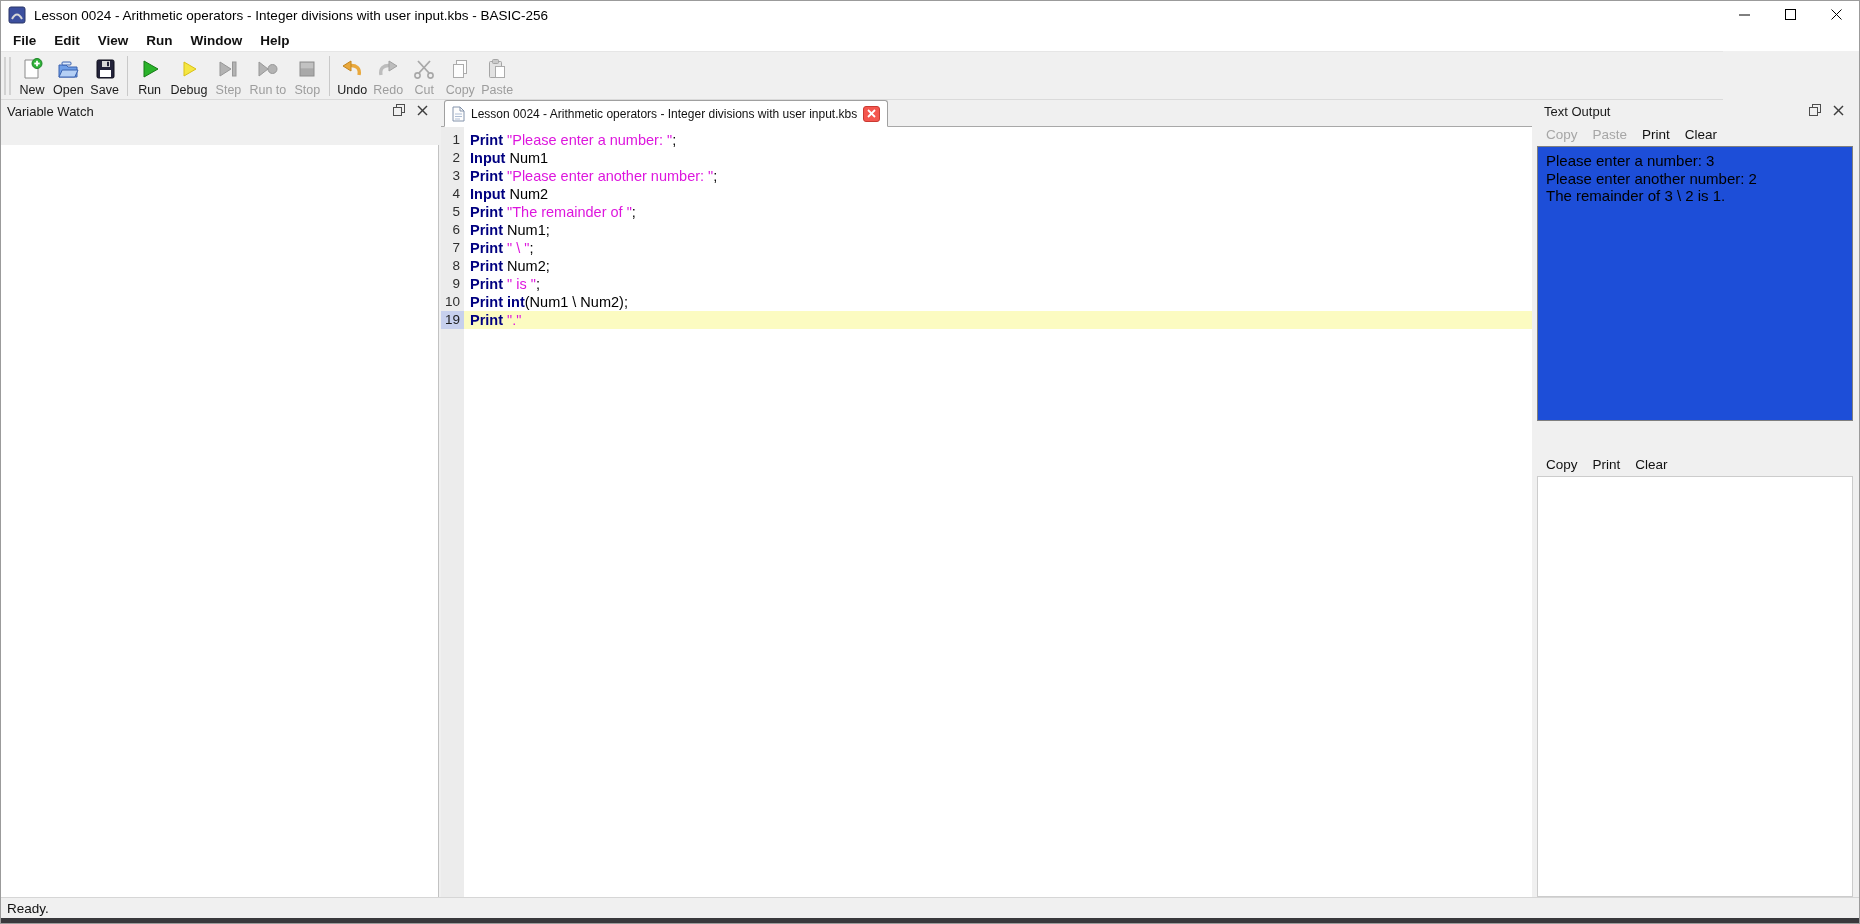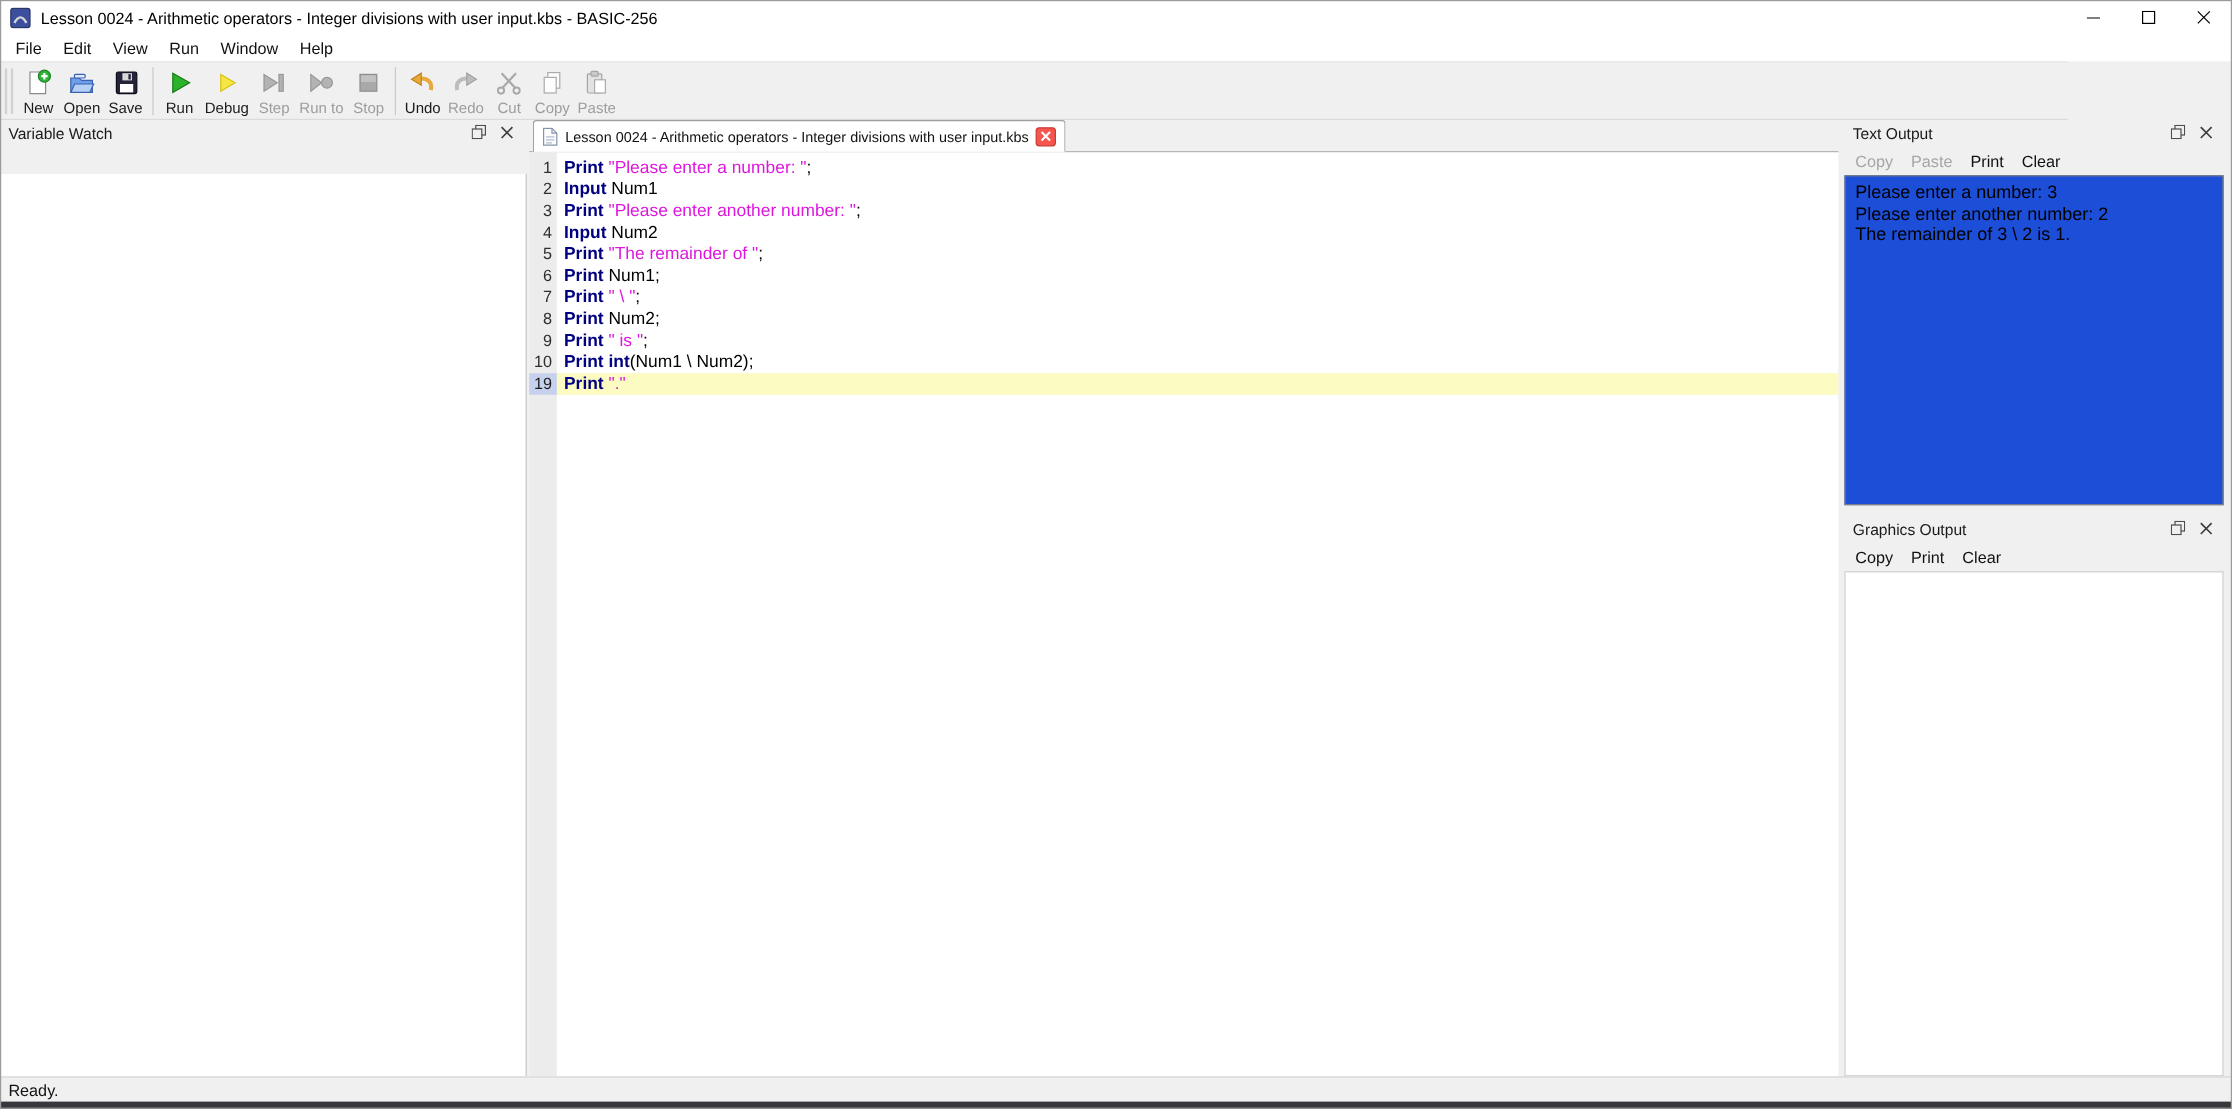--- a/index.html
+++ b/index.html
@@ -7,21 +7,21 @@
   body { font-family:"Liberation Sans", sans-serif; background:#f0f0f0; position:relative; color:#000; }
 
   
   .titlebar { position:absolute; left:0; top:0; width:1860px; height:30px; background:#ffffff; display:flex; align-items:center; }
   .app-icon { margin-left:8px; width:18px; height:18px; flex:none; }
   .title-text { margin-left:8px; font-size:13.5px; color:#000; }
   .win-controls { position:absolute; right:0; top:0; height:30px; display:flex; }
   .win-btn { width:46px; height:30px; display:flex; align-items:center; justify-content:center; }
 
   
-  .menubar { position:absolute; left:0; top:30px; width:1860px; height:21px; background:#ffffff; display:flex; align-items:center; padding-left:4px; }
+  .menubar { position:absolute; left:0; top:30px; width:1860px; height:21px; background:#ffffff; display:flex; align-items:center; padding-left:4px;font-weight:bold; }
   .menu-item { font-size:13.5px; padding:2px 9px; color:#111; }
 
   
   .toolbar { position:absolute; left:0; top:51px; width:1723px; height:49px; background:#f0f0f0; border-top:1px solid #e6e6e6; border-bottom:1px solid #dadada; display:flex; align-items:flex-start; padding:3px 0 0 2px; }
   .tb-grip { width:7px; height:38px; margin:2px 3px 0 2px; border-left:2px solid #d2d2d2; border-right:2px solid #d2d2d2; }
   .tbtn { display:flex; flex-direction:column; align-items:center; min-width:36px; padding:1px 3px 0 3px; }
   .tbtn .ticon { width:26px; height:26px; display:flex; align-items:center; justify-content:center; }
   .tbtn .tlabel { font-size:12.5px; margin-top:1px; color:#1a1a1a; white-space:nowrap; }
   .tbtn.disabled .tlabel { color:#9d9d9d; }
   .tb-sep { width:1px; height:40px; background:#c9c9c9; margin:1px 4px 0 4px; }
@@ -367,33 +367,20 @@
       <span class="pbtn">Clear</span>
     </div>
     <div class="to-box">
       <div>Please enter a number: 3</div>
       <div>Please enter another number: 2</div>
       <div>The remainder of 3 \ 2 is 1.</div>
     </div>
   </div>
 
   <div class="right-panel go-panel">
-    <div class="panel-titlebar">
-      <span class="panel-title">Graphics Output</span>
-      <span class="panel-icons">
-        <svg width="12" height="12" viewBox="0 0 12 12">
-          <rect x="3.5" y="0.5" width="8" height="8" fill="#f0f0f0" stroke="#4d4d4d"></rect>
-          <rect x="0.5" y="3.5" width="8" height="8" fill="#f0f0f0" stroke="#4d4d4d"></rect>
-        </svg>
-        <svg width="11" height="11" viewBox="0 0 11 11">
-          <line x1="1" y1="1" x2="10" y2="10" stroke="#3d3d3d" stroke-width="1.4"></line>
-          <line x1="10" y1="1" x2="1" y2="10" stroke="#3d3d3d" stroke-width="1.4"></line>
-        </svg>
-      </span>
-    </div>
     <div class="panel-btnrow">
       <span class="pbtn">Copy</span>
       <span class="pbtn">Print</span>
       <span class="pbtn">Clear</span>
     </div>
     <div class="go-box"></div>
   </div>
 
 </div>
 

